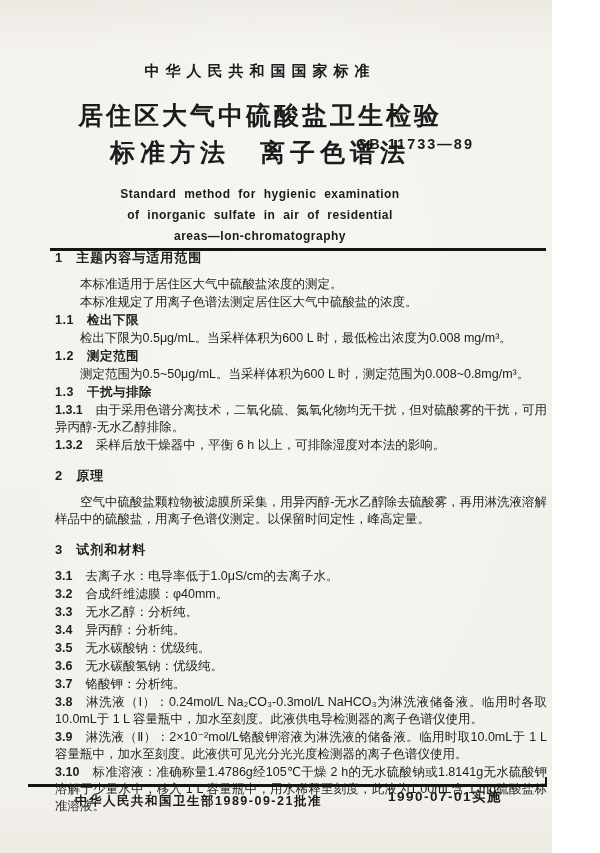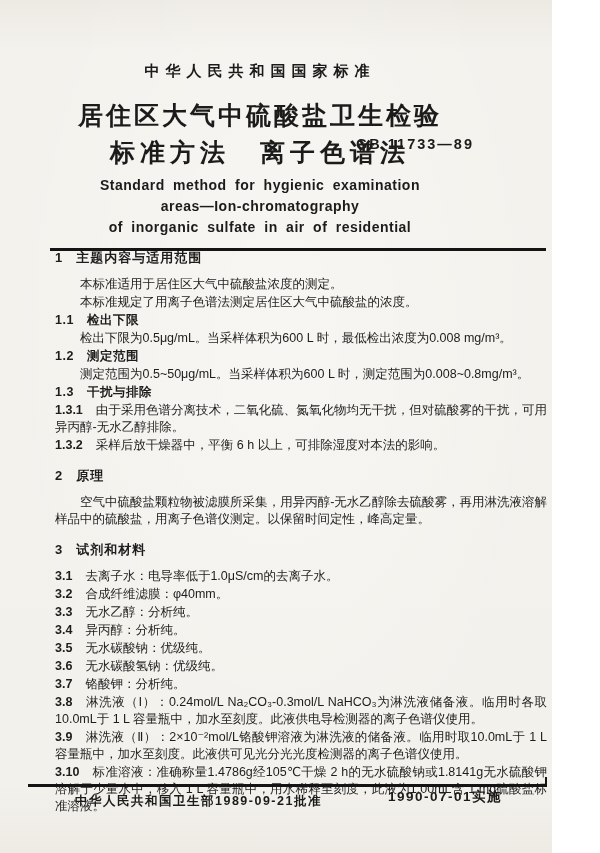--- a/index.html
+++ b/index.html
@@ -43,22 +43,22 @@
     position: absolute;
     top: 136px;
     right: 78px;
     font-size: 14.5px;
     font-weight: bold;
     letter-spacing: 2px;
     white-space: nowrap;
     margin-left: 28px;
   }
   .en-title {
-    margin-top: 4px;
-    font-size: 14px;
+    margin-top: 13px;
+    font-size: 12px;
     font-weight: bold;
     line-height: 21px;
     word-spacing: 4px;
     letter-spacing: 0.5px;
   }
 
   
   .rule {
     position: absolute;
     height: 3px;
@@ -127,22 +127,22 @@
 <div class="page">
 
   <div class="head-col">
     <div class="kicker">中华人民共和国国家标准</div>
     <div class="title">
       <span class="t1">居住区大气中硫酸盐卫生检验</span>
       <span class="t2">标准方法　离子色谱法</span>
     </div>
     <div class="en-title">
       <div>Standard method for hygienic examination</div>
+      <div>of inorganic sulfate in air of residential</div>
       <div>areas—Ion-chromatography</div>
-      <div>of inorganic sulfate in air of residential</div>
     </div>
   </div>
 
   <div class="std-code">GB 11733—89</div>
 
   <div class="rule rule-top"></div>
 
   <div class="doc-body">
       <div class="block h1"><span class="num">1</span><span class="txt">主题内容与适用范围</span></div>
       <div class="block p-indent"><span class="txt">本标准适用于居住区大气中硫酸盐浓度的测定。</span></div>

